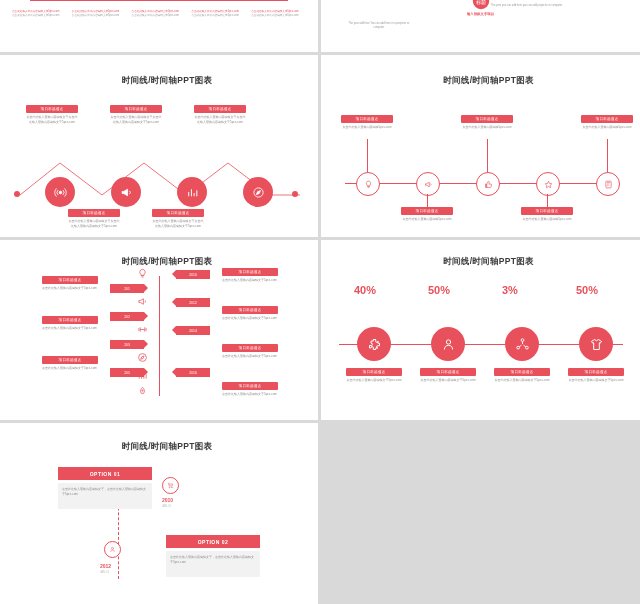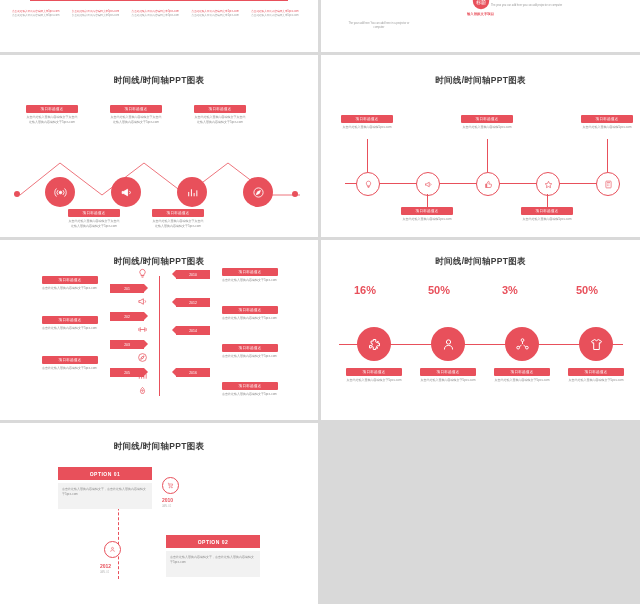--- a/index.html
+++ b/index.html
@@ -16,20 +16,21 @@
   .s2{left:321px;top:0;width:319px;height:52px;}
   .s3{left:0;top:55px;width:318px;height:182px;}
   .s4{left:321px;top:55px;width:319px;height:182px;}
   .s5{left:0;top:240px;width:318px;height:180px;}
   .s6{left:321px;top:240px;width:319px;height:180px;}
   .s7{left:0;top:423px;width:318px;height:181px;}
 
   .title{
     text-align:center;font-size:8.5px;font-weight:bold;color:#3b3b3b;
     letter-spacing:.3px;
+    padding-left:8px;
   }
   .tiny{font-size:3px;color:#8c8c8c;line-height:1.5;}
   .lbl{
     background:#e8505b;color:#fff;font-size:3.6px;text-align:center;
     padding:2px 0;border-radius:1px;letter-spacing:.2px;
   }
   .circ{
     border-radius:50%;background:#e8505b;display:flex;align-items:center;
     justify-content:center;color:#fff;
   }
@@ -358,21 +359,21 @@
     <div class="txt" style="left:222px;top:142px;">
       <div class="lbl">项目标题描述</div>
       <div class="tiny" style="margin-top:2px;">点击此处输入替换内容编辑文字5pcs.com</div>
     </div>
   </div>
 
   <div class="slide s6">
     <div class="title" style="position:absolute;left:0;top:16px;width:319px;">时间线/时间轴PPT图表</div>
     <div class="hline" style="position:absolute;left:18px;top:104px;width:284px;"></div>
 
-    <div class="pct" style="left:33px;top:44px;">16%</div>
+    <div class="pct" style="left:33px;top:44px;">40%</div>
     <div class="pct" style="left:107px;top:44px;">50%</div>
     <div class="pct" style="left:181px;top:44px;">3%</div>
     <div class="pct" style="left:255px;top:44px;">50%</div>
 
     <div class="circ bigc" style="left:36px;top:87px;">
       <span>
         <svg width="15" height="15" viewBox="0 0 24 24" fill="none" stroke="#fff" stroke-width="1.6">
           <path d="M10 4h4v2.5a1.8 1.8 0 1 0 3.5 0V10H20v4h-2.5a1.8 1.8 0 1 0 0 3.5H14V20h-4v-2.5a1.8 1.8 0 1 0-3.5 0H4v-4h2.5a1.8 1.8 0 1 0 0-3.5H6.5V6.5H10z"></path>
         </svg>
       </span>

